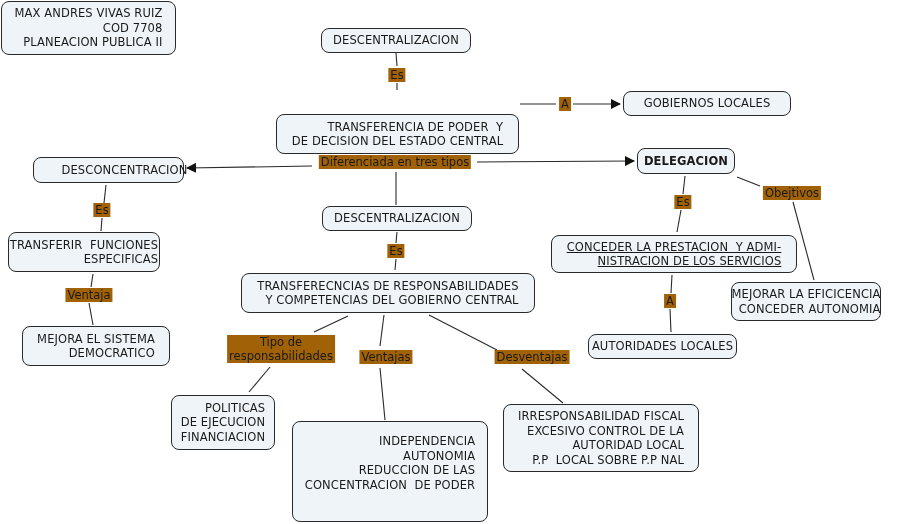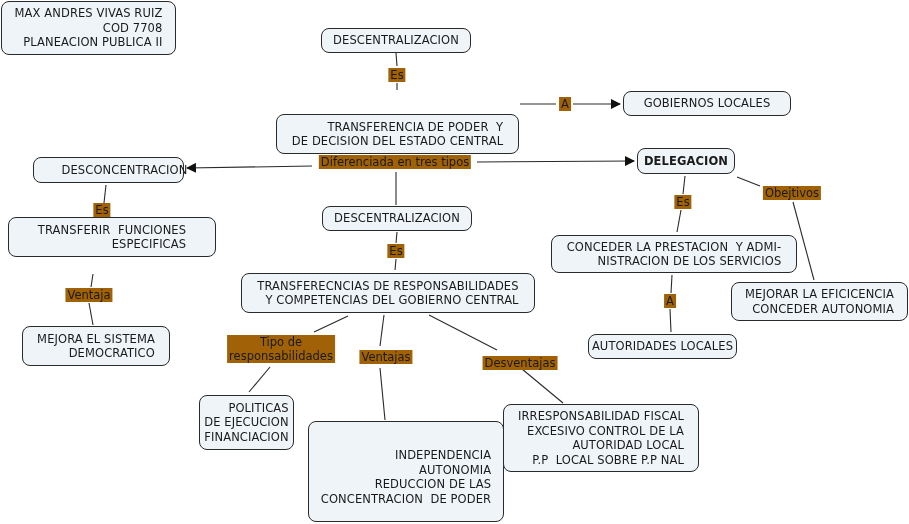--- a/index.html
+++ b/index.html
@@ -4,21 +4,21 @@
 <style>
   html, body { margin: 0; padding: 0; background: #ffffff; }
   body { width: 909px; height: 524px; position: relative; overflow: hidden;
          font-family: "DejaVu Sans", sans-serif; color: #1a1a1a; }
   #links { position: absolute; left: 0; top: 0; width: 909px; height: 524px; }
   .node { position: absolute; box-sizing: border-box; background: #eef4f7;
           border: 1.2px solid #2a2a2a; border-radius: 8px;
           font-size: 11.5px; line-height: 14.5px; text-align: right;
           display: flex; flex-direction: column; align-items: center; justify-content: center;
           white-space: pre; letter-spacing: 0.1px; }
-  .node.top { justify-content: flex-start; padding-top: 26px; margin-left: 16px; }
+  .node.top { justify-content: flex-start; padding-top: 12px; }
   .lbl { position: absolute; background: #a16207; font-size: 11.5px; line-height: 14px;
          text-align: center; white-space: pre; padding: 0 2px; transform: translate(-50%, -50%); }
 </style>
 </head>
 <body>
 
 <svg id="links" xmlns="http://www.w3.org/2000/svg">
   <defs>
     <marker id="arrow" markerWidth="10" markerHeight="10" refX="9" refY="5" orient="auto" markerUnits="userSpaceOnUse">
       <path d="M0,0 L10,5 L0,10 z" fill="#111"></path>
@@ -63,33 +63,33 @@
 
 <div class="node" style="left:1px;top:1px;width:175px;height:54px;">MAX ANDRES VIVAS RUIZ
 COD 7708
 PLANEACION PUBLICA II</div>
 <div class="node" style="left:321px;top:28px;width:150px;height:25px;">DESCENTRALIZACION</div>
 <div class="node" style="left:276px;top:89px;width:243px;height:40px;margin-top:25px;">TRANSFERENCIA DE PODER  Y
 DE DECISION DEL ESTADO CENTRAL</div>
 <div class="node" style="left:623px;top:91px;width:168px;height:25px;">GOBIERNOS LOCALES</div>
 <div class="node" style="left:33px;top:157px;width:151px;height:26px;padding-left:32px;">DESCONCENTRACION</div>
 <div class="node" style="left:637px;top:148px;width:98px;height:26px;font-weight:bold;">DELEGACION</div>
-<div class="node" style="left:8px;top:217px;width:208px;height:40px;">TRANSFERIR  FUNCIONES
+<div class="node" style="left:8px;top:232px;width:152px;height:40px;">TRANSFERIR  FUNCIONES
 ESPECIFICAS</div>
 <div class="node" style="left:22px;top:326px;width:148px;height:40px;">MEJORA EL SISTEMA
 DEMOCRATICO</div>
 <div class="node" style="left:322px;top:206px;width:150px;height:25px;">DESCENTRALIZACION</div>
 <div class="node" style="left:241px;top:273px;width:294px;height:40px;">TRANSFERECNCIAS DE RESPONSABILIDADES
 Y COMPETENCIAS DEL GOBIERNO CENTRAL</div>
-<div class="node" style="left:551px;top:235px;width:246px;height:38px;">CONCEDER LA PRESTACION  Y ADMI-
+<div class="node" style="left:551px;top:235px;width:246px;height:38px;text-decoration:underline;">CONCEDER LA PRESTACION  Y ADMI-
 NISTRACION DE LOS SERVICIOS</div>
-<div class="node" style="left:731px;top:282px;width:177px;height:39px;">MEJORAR LA EFICICENCIA
+<div class="node" style="left:731px;top:282px;width:150px;height:39px;">MEJORAR LA EFICICENCIA
 CONCEDER AUTONOMIA</div>
 <div class="node" style="left:588px;top:334px;width:149px;height:25px;">AUTORIDADES LOCALES</div>
-<div class="node" style="left:171px;top:395px;width:95px;height:55px;margin-left:28px;">POLITICAS
+<div class="node" style="left:171px;top:395px;width:104px;height:55px;">POLITICAS
 DE EJECUCION
 FINANCIACION</div>
 <div class="node top" style="left:292px;top:421px;width:196px;height:101px;">INDEPENDENCIA
 AUTONOMIA
 REDUCCION DE LAS
 CONCENTRACION  DE PODER</div>
 <div class="node" style="left:503px;top:404px;width:196px;height:68px;">IRRESPONSABILIDAD FISCAL
 EXCESIVO CONTROL DE LA
 AUTORIDAD LOCAL
 P.P  LOCAL SOBRE P.P NAL</div>
@@ -99,13 +99,13 @@
 <div class="lbl" style="left:395px;top:162px;">Diferenciada en tres tipos</div>
 <div class="lbl" style="left:102px;top:210px;">Es</div>
 <div class="lbl" style="left:89px;top:295px;">Ventaja</div>
 <div class="lbl" style="left:396px;top:251px;">Es</div>
 <div class="lbl" style="left:683px;top:202px;">Es</div>
 <div class="lbl" style="left:792px;top:193px;">Obejtivos</div>
 <div class="lbl" style="left:670px;top:301px;">A</div>
 <div class="lbl" style="left:281px;top:349px;">Tipo de
 responsabilidades</div>
 <div class="lbl" style="left:386px;top:357px;">Ventajas</div>
-<div class="lbl" style="left:520px;top:357px;margin-top:6px;">Desventajas</div>
+<div class="lbl" style="left:532px;top:357px;">Desventajas</div>
 
 </body></html>

